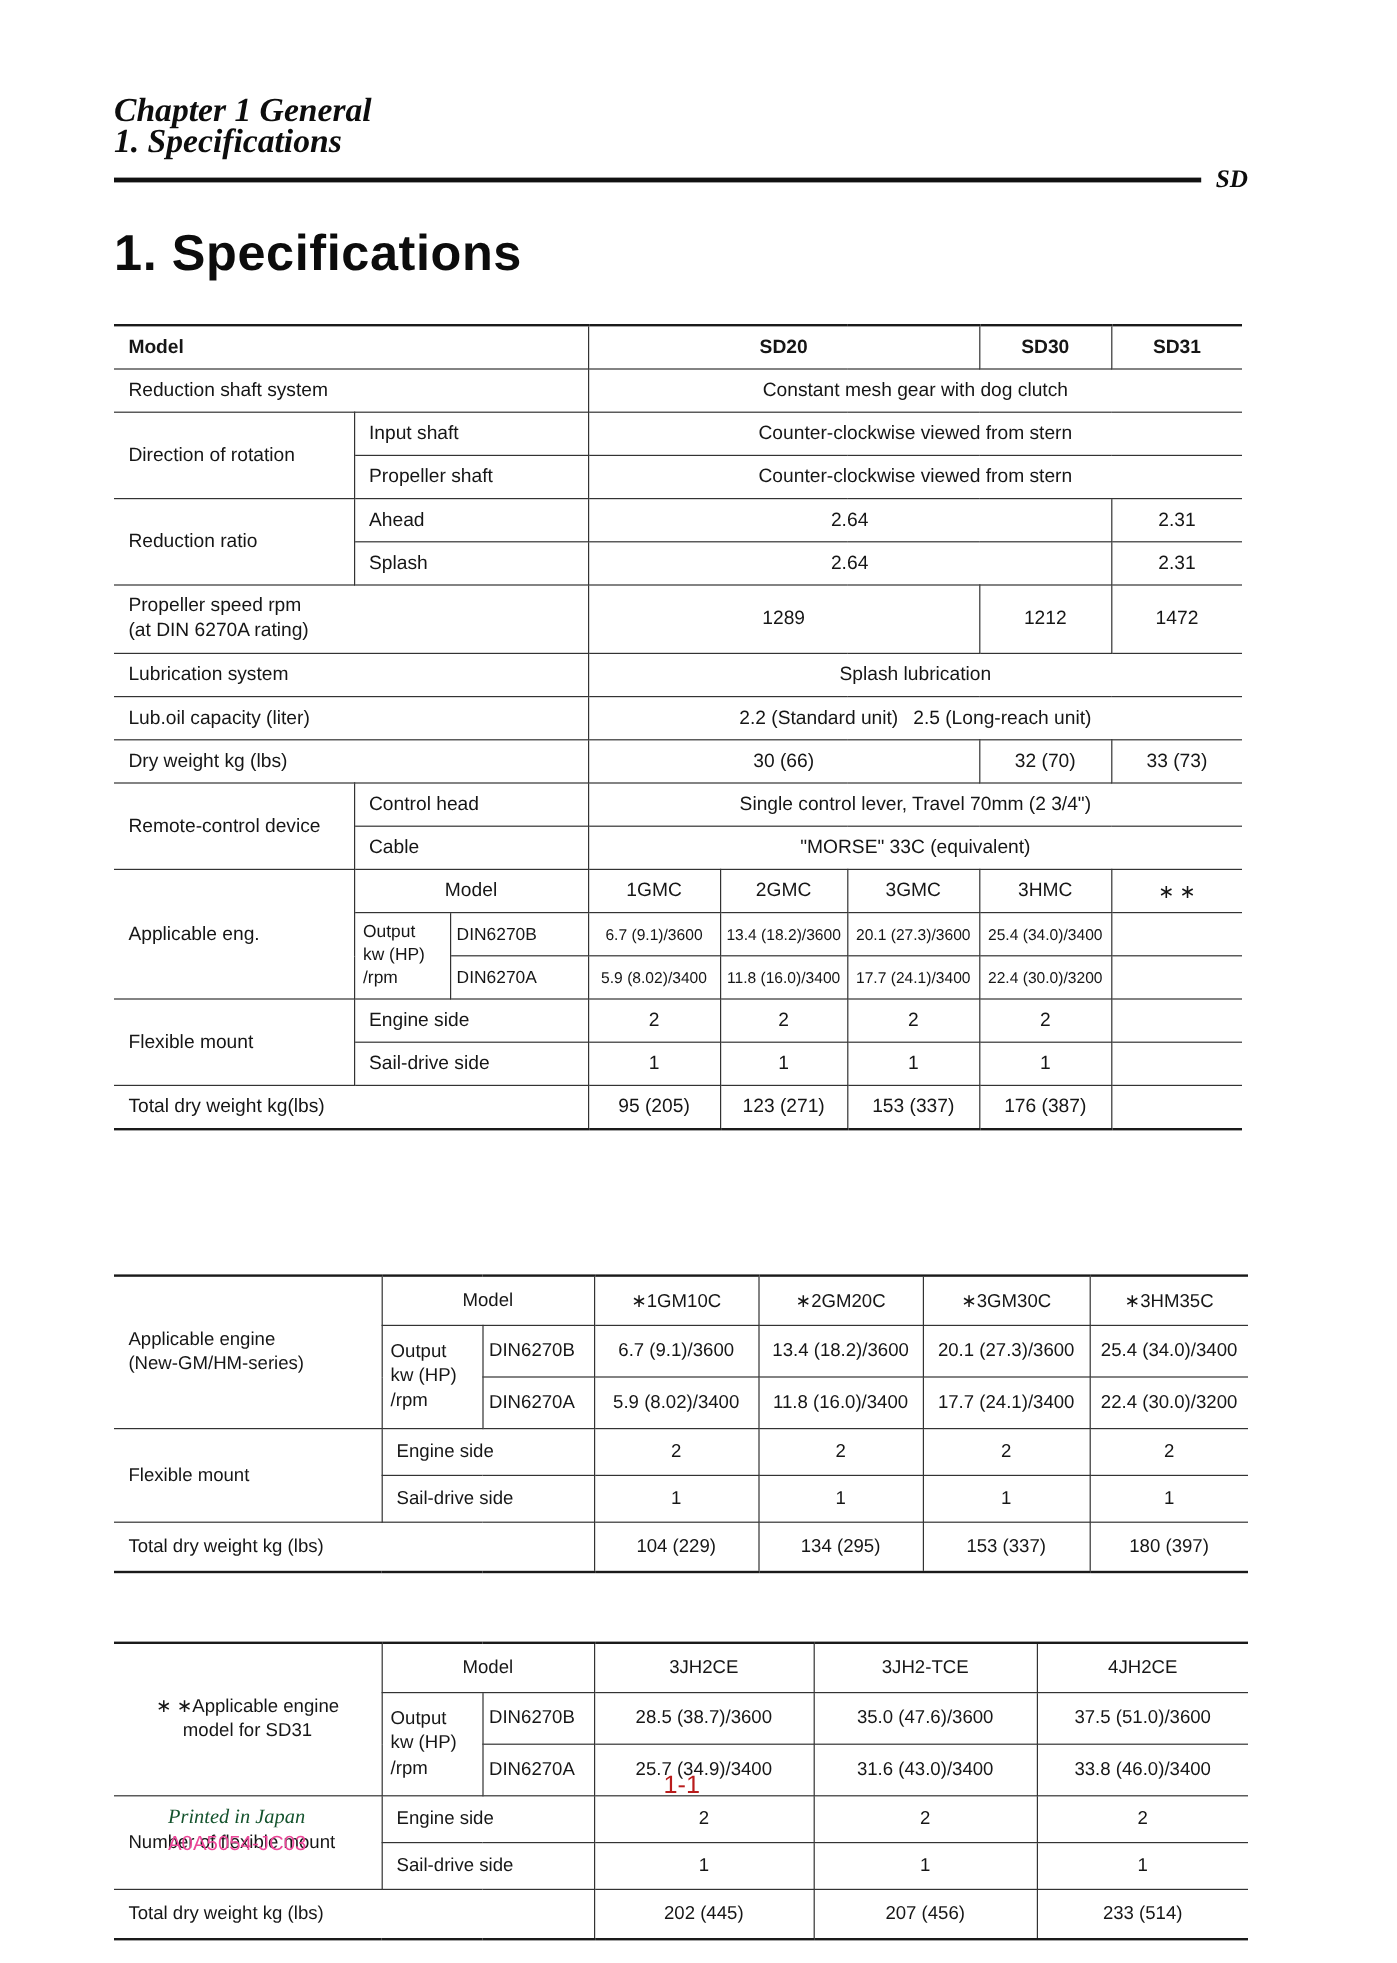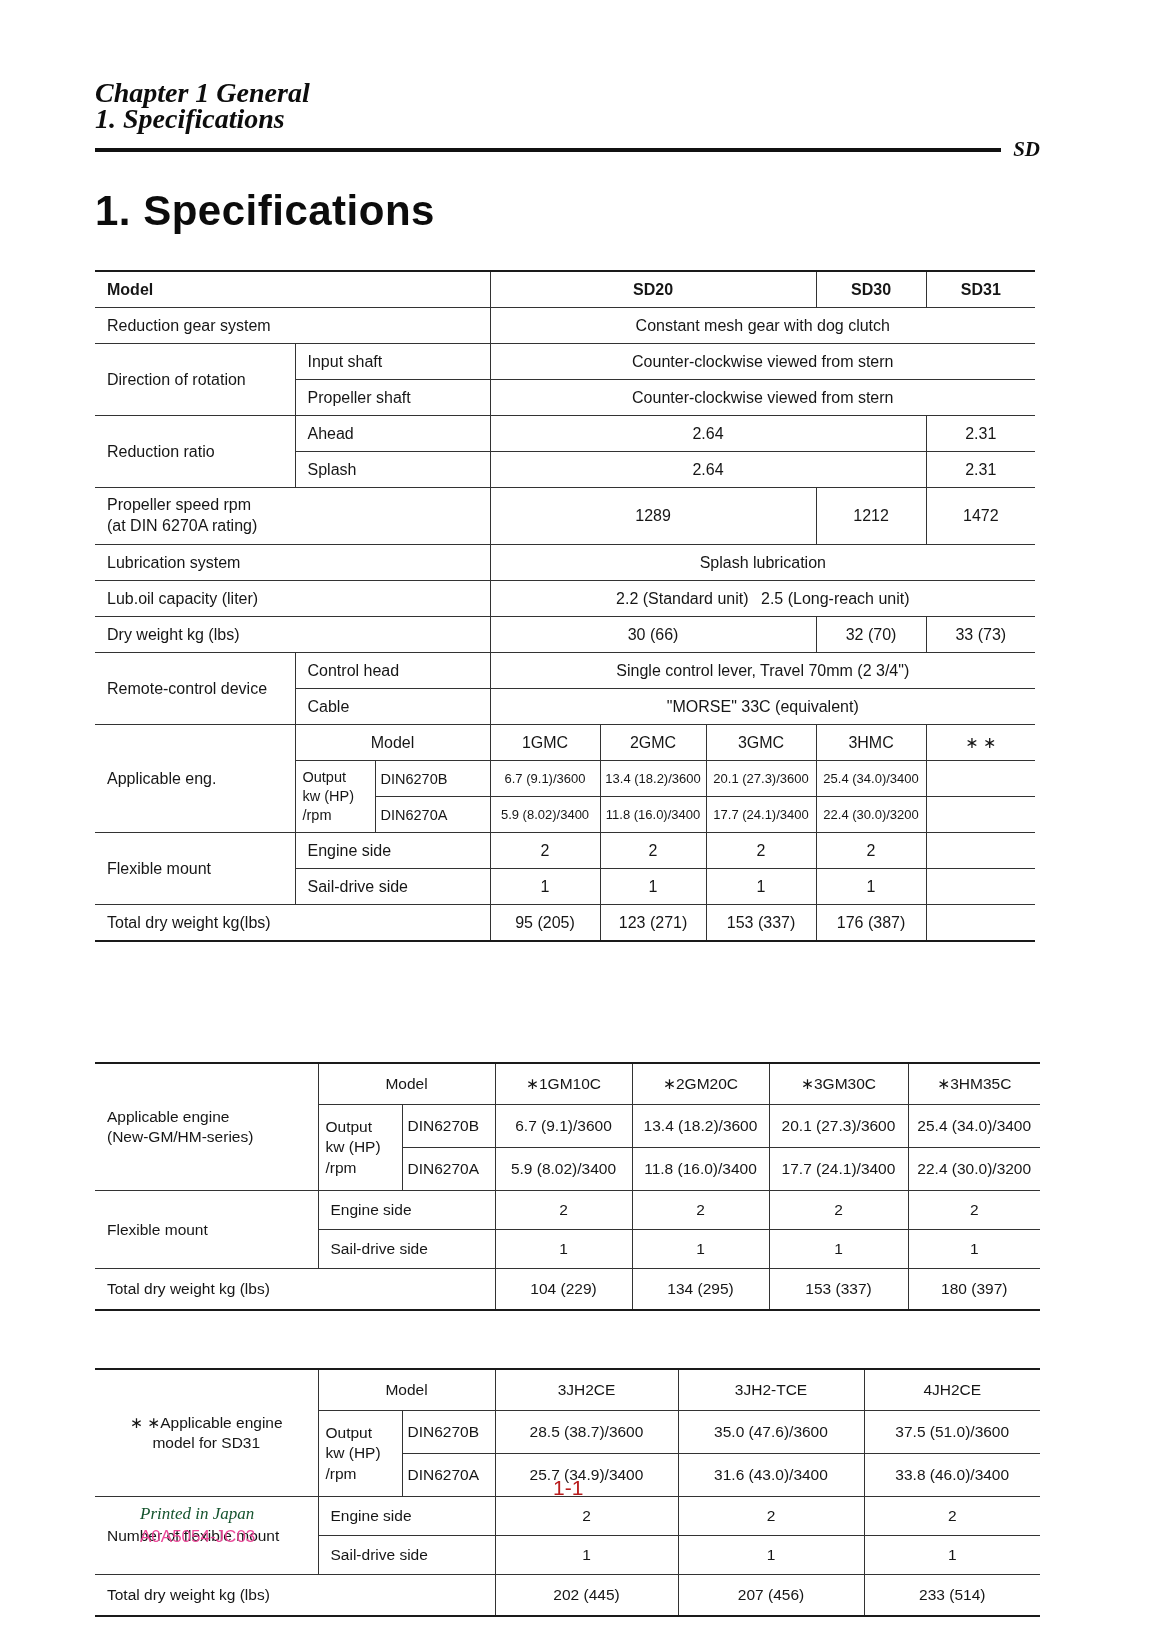--- a/index.html
+++ b/index.html
@@ -74,21 +74,21 @@
         <col style="width:109px">
     </colgroup>
     <tbody>
         <tr>
       <td colspan="3" class="lbl b noL">Model</td>
       <td colspan="3" class="b">SD20</td>
       <td class="b">SD30</td>
       <td class="b noR">SD31</td>
     </tr>
     <tr>
-      <td colspan="3" class="lbl noL">Reduction gear system</td>
+      <td colspan="3" class="lbl noL">Reduction shaft system</td>
       <td colspan="5" class="noR">Constant mesh gear with dog clutch</td>
     </tr>
     <tr>
       <td rowspan="2" class="lbl noL">Direction of rotation</td>
       <td colspan="2" class="lbl">Input shaft</td>
       <td colspan="5" class="noR">Counter-clockwise viewed from stern</td>
     </tr>
     <tr>
       <td colspan="2" class="lbl">Propeller shaft</td>
       <td colspan="5" class="noR">Counter-clockwise viewed from stern</td>

